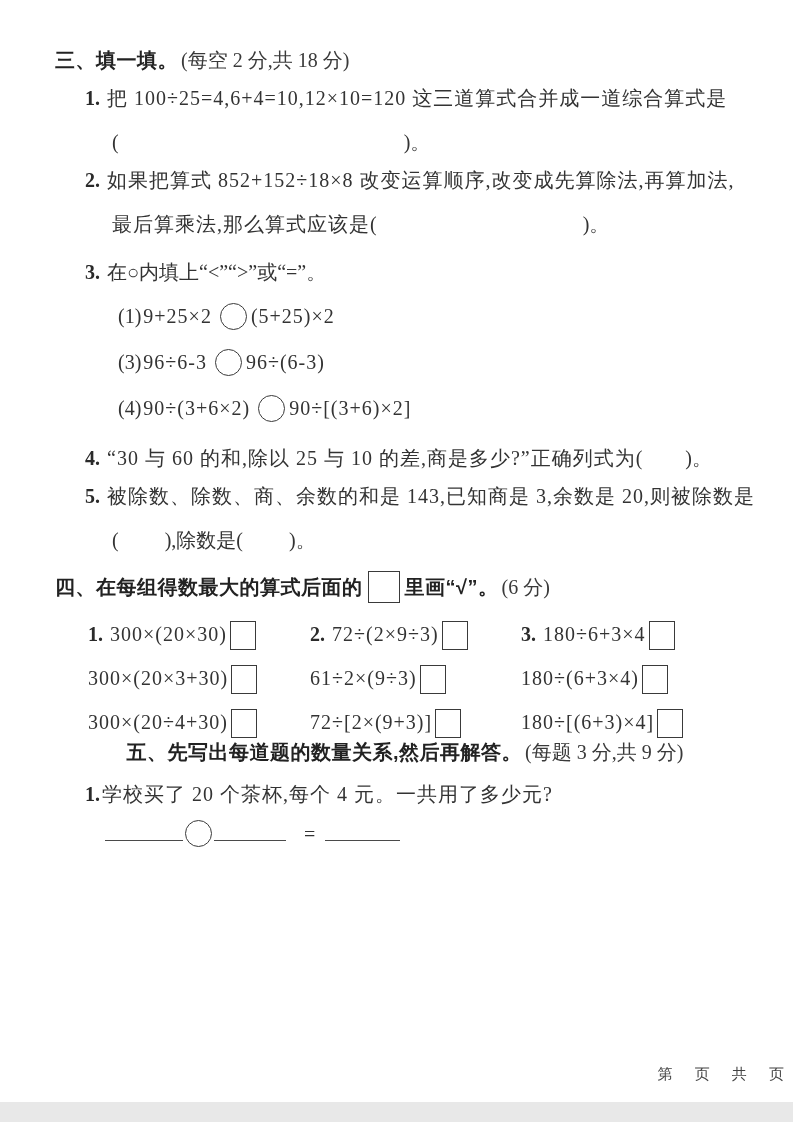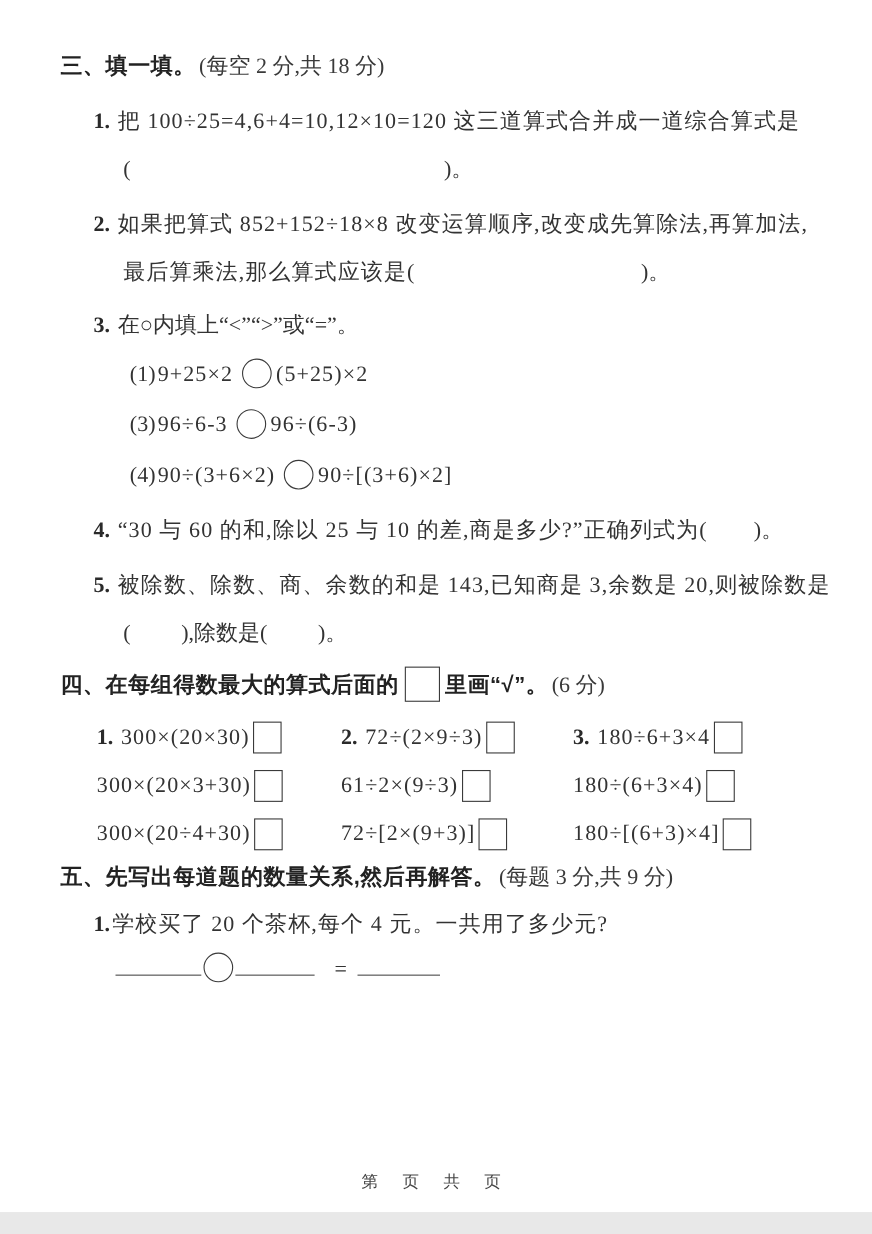--- a/index.html
+++ b/index.html
@@ -21,21 +21,21 @@
     white-space: nowrap;
   }
   .h-bold {
     font-family: "Liberation Sans", "DejaVu Sans", sans-serif;
     font-weight: bold;
     color: #222222;
     letter-spacing: 0.5px;
     font-size: 20px;
   }
   .h-score { margin-left: 3px; color: #3a3a3a; }
-  .q { margin-left: 30px; margin-top: 22px; line-height: 28px; white-space: nowrap; }
+  .q { margin-left: 30px; margin-top: 10px; line-height: 28px; white-space: nowrap; }
   .q.mt20 { margin-top: 20px; }
   .cont { margin-left: 57px; margin-top: 16px; line-height: 28px; white-space: nowrap; }
   .qnum { font-weight: bold; color: #2a2a2a; margin-right: 7px; }
   .subnum { margin-right: 2px; }
   .expr { letter-spacing: 1px; }
   .sub { margin-left: 63px; margin-top: 14px; height: 32px; line-height: 32px; white-space: nowrap; }
   .gap { display: inline-block; height: 4px; }
   .gap-a { width: 285px; }
   .gap-b { width: 205px; }
   .gap-c { width: 42px; }
@@ -88,21 +88,21 @@
     border-radius: 50%;
     vertical-align: -6px;
     margin: 0 2px;
     background: #fff;
   }
   .eq { margin: 0 10px 0 18px; letter-spacing: 0; }
   .footer {
     position: absolute;
     left: 0; right: 0;
     bottom: 18px;
-    text-align: center;
+    text-align: right;
     font-size: 15px;
     color: #444444;
     letter-spacing: 9px;
     font-family: "Liberation Sans", "DejaVu Sans", sans-serif;
   }
 </style>
 </head>
 <body>
 
 <div class="page">
@@ -161,21 +161,21 @@
 
     <div class="s4-cell"><span class="expr">300×(20×3+30)</span><span class="checkbox"></span></div>
     <div class="s4-cell"><span class="expr">61÷2×(9÷3)</span><span class="checkbox"></span></div>
     <div class="s4-cell"><span class="expr">180÷(6+3×4)</span><span class="checkbox"></span></div>
 
     <div class="s4-cell"><span class="expr">300×(20÷4+30)</span><span class="checkbox"></span></div>
     <div class="s4-cell"><span class="expr">72÷[2×(9+3)]</span><span class="checkbox"></span></div>
     <div class="s4-cell"><span class="expr">180÷[(6+3)×4]</span><span class="checkbox"></span></div>
   </div>
 
-  <div class="sec-head" style="margin-top:10px;">
+  <div class="sec-head" style="margin-top:0;text-align:center;">
     <span class="h-bold">五、先写出每道题的数量关系,然后再解答。</span><span class="h-score">(每题 3 分,共 9 分)</span>
   </div>
 
   <div class="q" style="margin-top:14px;">
     <span class="qnum" style="margin-right:2px;">1.</span><span class="expr">学校买了 20 个茶杯,每个 4 元。一共用了多少元?</span>
   </div>
 
   <div class="ans">
     <span class="ans-line"></span><span class="ans-circle"></span><span class="ans-line" style="width:72px;"></span><span class="eq">=</span><span class="ans-line" style="width:75px;"></span>
   </div>

